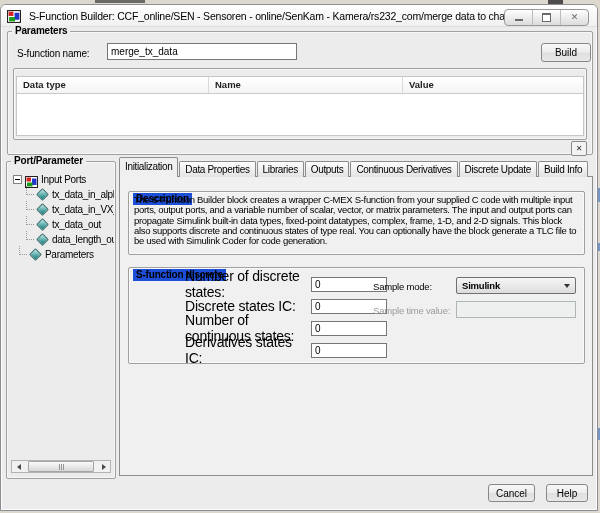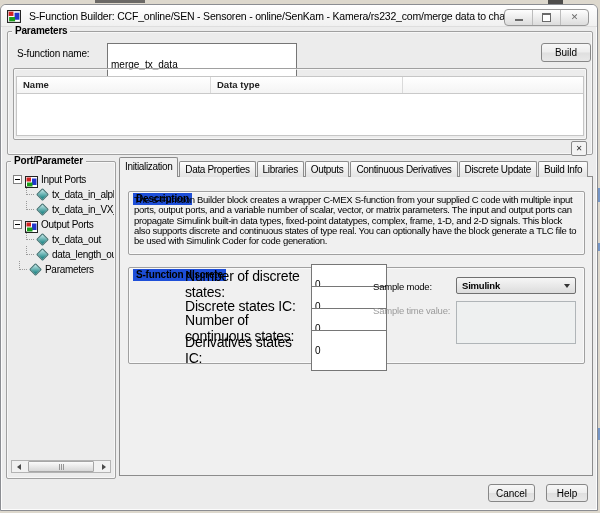--- a/index.html
+++ b/index.html
@@ -41,21 +41,21 @@
     font-size:10px;font-weight:600;letter-spacing:-.2px;line-height:12px;color:#000;
   }
   .bg-dialog{background:#ececec;}
   .bg-panel{background:#1d4ed8;margin-top:8px;}
   
   #params-group{left:6px;top:26px;width:584px;height:122px;}
   .form-label{position:absolute;font-size:10px;letter-spacing:-.2px;color:#000;}
   #sfname-label{left:9px;top:16px;}
   .text-input{
     border:1px solid #767676;background:#fff;font-size:10px;
-    font-family:"Liberation Sans","DejaVu Sans",sans-serif;padding:14px 3px;color:#000;
+    font-family:"Liberation Sans","DejaVu Sans",sans-serif;padding:1px 3px;color:#000;
   }
   #sfname-input{position:absolute;left:99px;top:11px;width:182px;height:13px;}
   .btn{
     border:1px solid #878787;border-radius:3px;
     background:linear-gradient(#f7f7f7,#ededed 48%,#dfdfdf 52%,#e8e8e8);
     font-size:10px;color:#000;display:flex;align-items:center;justify-content:center;
     box-sizing:border-box;cursor:default;
   }
   #build-btn{position:absolute;left:533px;top:11px;width:50px;height:19px;}
   #subparams-group{left:5px;top:36px;width:572px;height:70px;}
@@ -186,22 +186,23 @@
 
   <div class="group" id="params-group">
     <span class="legend bg-dialog">Parameters</span>
     <span class="form-label" id="sfname-label">S-function name:</span>
     <input class="text-input" id="sfname-input" value="merge_tx_data" style="">
     <div class="btn" id="build-btn">Build</div>
 
     <div class="group" id="subparams-group">
       <div class="param-table">
         <div class="table-header">
+            <div class="th col-1">Data type</div>
             <div class="th col-0">Name</div>
-            <div class="th col-1">Data type</div>
+            <div class="th col-2">Value</div>
           </div>
         <div class="table-body"></div>
       </div>
     </div>
     <div class="x-btn">
         <span>✕</span>
       </div>
   </div>
 
   <div class="group" id="port-group">
@@ -219,30 +220,20 @@
         </div>
         <div class="tree-row level1">
           <span class="connector"></span>
           <span class="icon-diamond"></span>
           <span class="tree-label">tx_data_in_alpha</span>
         </div>
         <div class="tree-row level1">
           <span class="connector"></span>
           <span class="icon-diamond"></span>
           <span class="tree-label">tx_data_in_VX_eg</span>
-        </div>
-        <div class="tree-row level0">
-          <span class="expander"></span>
-          <span class="icon-block"><svg width="100%" height="100%" viewBox="0 0 13 12">
-              <rect x="0.5" y="0.5" width="12" height="11" fill="#ffffff" stroke="#222"></rect>
-              <rect class="ic-red" x="1.5" y="1.5" width="4.5" height="4"></rect>
-              <rect class="ic-blue" x="7" y="2.5" width="4.5" height="6.5"></rect>
-              <rect class="ic-green" x="2" y="6.5" width="5.5" height="4"></rect>
-            </svg></span>
-          <span class="tree-label">Output Ports</span>
         </div>
         <div class="tree-row level1">
           <span class="connector"></span>
           <span class="icon-diamond"></span>
           <span class="tree-label">tx_data_out</span>
         </div>
         <div class="tree-row level1">
           <span class="connector"></span>
           <span class="icon-diamond"></span>
           <span class="tree-label">data_length_out</span>

